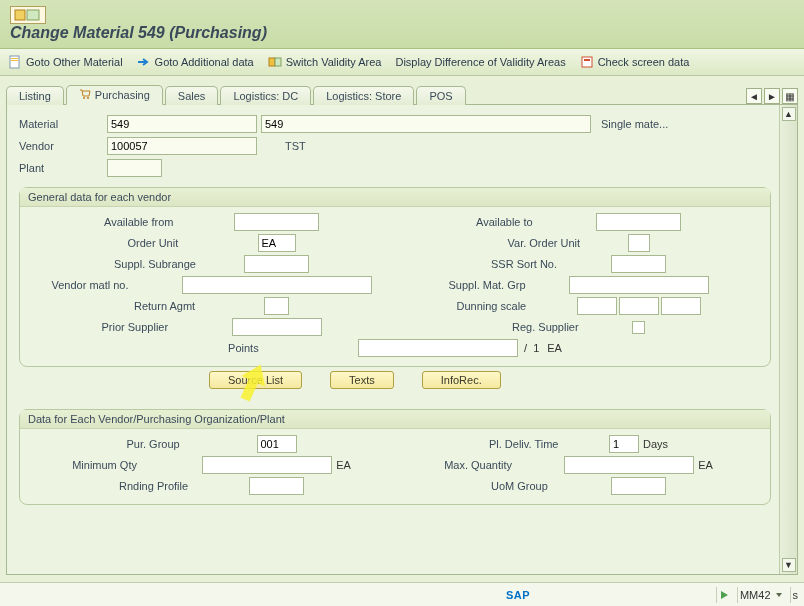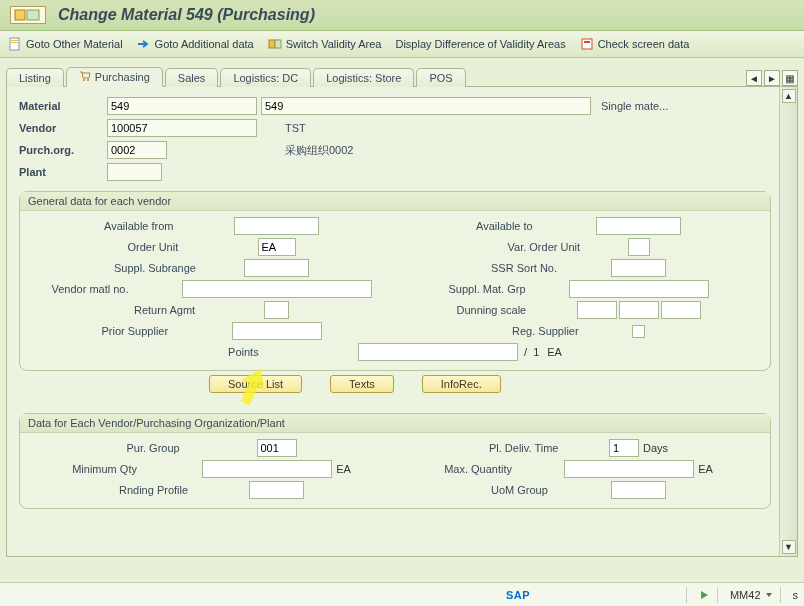--- a/index.html
+++ b/index.html
@@ -11,21 +11,22 @@
     color: #333;
     width: 804px;
     height: 606px;
     overflow: hidden;
   }
   .titlebar {
     background: linear-gradient(#d4e4b8, #c8dca8);
     border-bottom: 1px solid #a8c080;
     padding: 6px 10px;
     display: flex;
-    align-items: flex-end;
+    align-items: flex-start;
+    flex-direction: column;
   }
   .titlebar .icon-box {
     width: 36px; height: 18px;
     border: 1px solid #b0a060;
     background: #fff8e0;
     display:flex; align-items:center; justify-content:center;
     margin-right: 12px;
     font-size:10px;
   }
   .titlebar .title {
@@ -114,21 +115,21 @@
     border-left:1px solid #c0ccac;
     display:flex; flex-direction:column; align-items:center;
     padding:2px 0;
   }
   .vscroll .arrow {
     width:14px; height:14px; border:1px solid #a8b890; background:#f4f8ec;
     display:flex;align-items:center;justify-content:center;font-size:9px;cursor:pointer;
   }
   .vscroll .track { flex:1; width:14px; }
   .row { display:flex; align-items:center; margin-bottom:4px; }
-  .lbl { width: 88px; color:#3a4a5a;font-weight:bold; }
+  .lbl { width: 88px; color:#3a4a5a; }
   input.fld {
     border:1px solid #a8b890;
     background:#fff;
     height:18px;
     padding: 1px 3px;
     font-size:11px;
     font-family:inherit;
   }
   .ro { background:#f9fcee !important; }
   .desc { margin-left:10px; color:#3a4a5a; }
@@ -176,21 +177,21 @@
     border-top:1px solid #c0ccac;
     background:#f4f8ec;
     display:flex;
     align-items:center;
     justify-content:flex-end;
     padding:0 6px;
     gap:8px;
     font-size:11px;
   }
   .statusbar .sap-logo { color:#0070c8; font-weight:bold; letter-spacing:0.5px; margin-right:auto; margin-left:500px; }
-  .statusbar .seg { display:flex; align-items:center; gap:3px; border-left:1px solid #c8d0bc; padding-left:12px; height:16px; }
+  .statusbar .seg { display:flex; align-items:center; gap:3px; border-left:1px solid #c8d0bc; padding-left:2px; height:16px; }
   .tiny-tri { width:0;height:0;border-left:3px solid transparent;border-right:3px solid transparent;border-top:4px solid #5a6a4a; display:inline-block; margin-left:2px;}
   .chk { width:13px; height:13px; border:1px solid #a8b890; background:#fff; display:inline-block; }
 </style>
 </head>
 <body>
 
 <div class="titlebar">
   <span class="icon-box">
     <svg width="28" height="12">
         <rect x="1" y="1" width="10" height="10" fill="#f0d060" stroke="#b08020"></rect>
@@ -280,25 +281,20 @@
     <div class="row">
       <span class="lbl">Material</span>
       <input class="fld ro" style="width: 150px;" readonly="" value="549">
       <input class="fld ro" style="width: 330px; margin-left: 4px;" readonly="" value="549">
       <span class="desc">Single mate...</span>
     </div>
     <div class="row">
       <span class="lbl">Vendor</span>
       <input class="fld ro" style="width: 150px;" readonly="" value="100057">
       <span class="desc" style="margin-left:28px">TST</span>
-    </div>
-    <div class="row">
-      <span class="lbl">Purch.org.</span>
-      <input class="fld ro" style="width: 60px;" readonly="" value="0002">
-      <span class="desc" style="margin-left:118px">采购组织0002</span>
     </div>
     <div class="row">
       <span class="lbl">Plant</span>
       <input class="fld ro" style="width: 55px;" readonly="" value="">
     </div>
 
     <div class="panel">
       <div class="panel-title">General data for each vendor</div>
       <div class="panel-body">
         <div class="gridrow">

